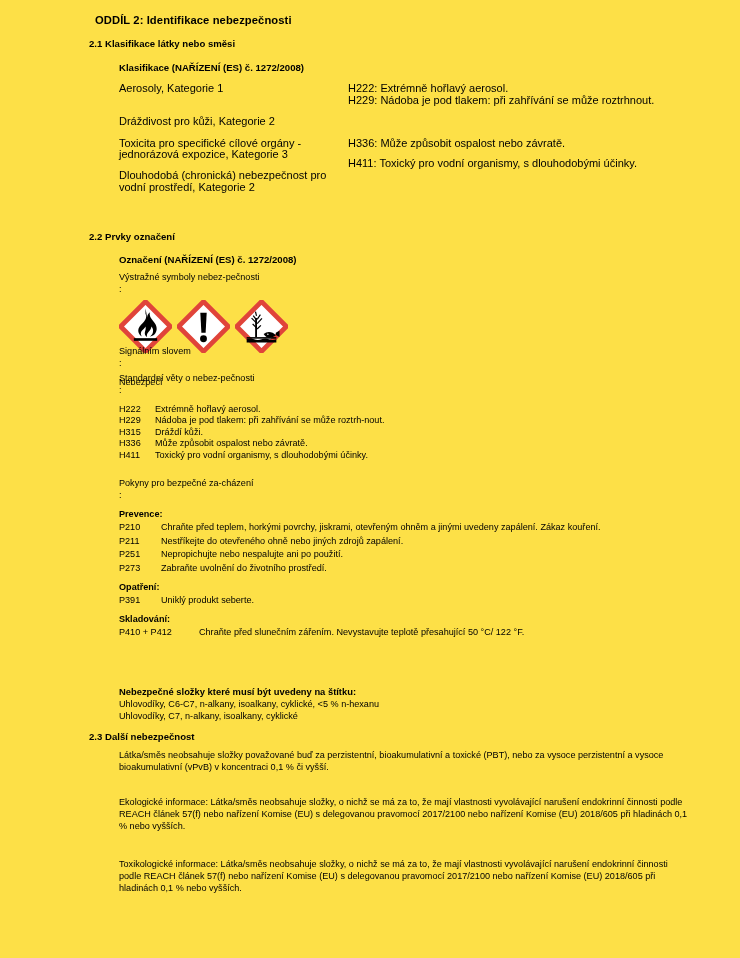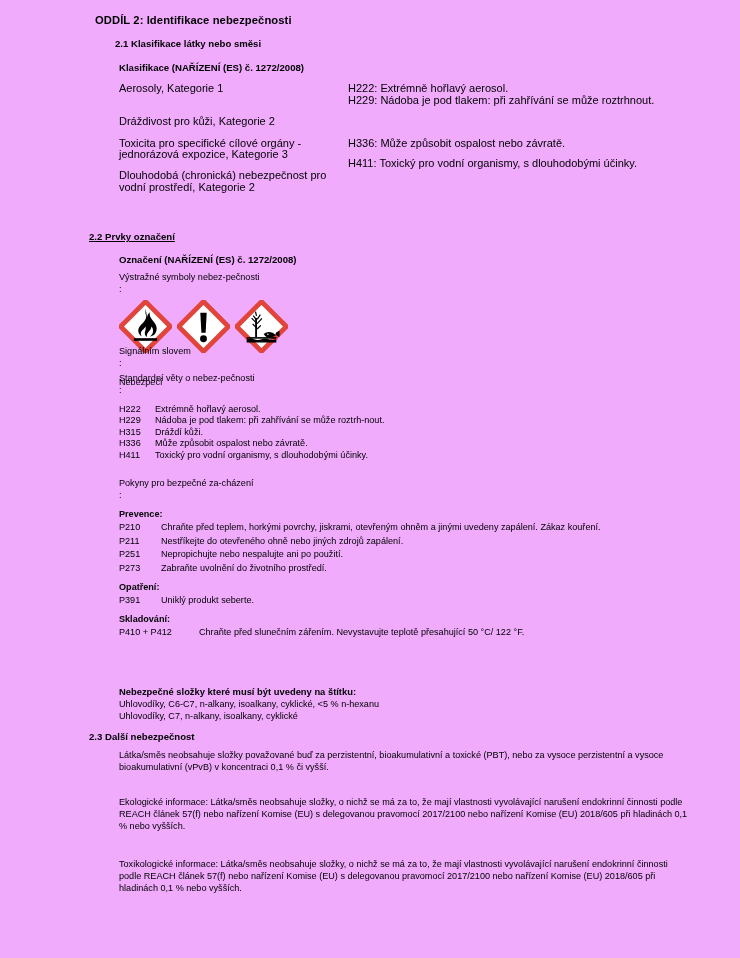--- a/index.html
+++ b/index.html
@@ -8,21 +8,21 @@
     background: #ffffff;
   }
   body {
     font-family: "Liberation Sans", sans-serif;
     color: #000000;
   }
   .page {
     position: relative;
     width: 740px;
     height: 958px;
-    background: #f0abfc;
+    background: #fde047;
     overflow: hidden;
     box-sizing: border-box;
   }
   .content {
     position: absolute;
     left: 0;
     top: 0;
     width: 740px;
   }
 
@@ -33,22 +33,22 @@
     top: 14px;
     font-size: 11.2px;
     font-weight: bold;
     letter-spacing: 0.1px;
   }
   .subsec {
     position: absolute;
     font-size: 9.6px;
     font-weight: bold;
   }
-  .subsec-2-1 { left: 89px; top: 38px; margin-left: 26px; }
-  .subsec-2-2 { left: 89px; top: 231px; text-decoration: underline; }
+  .subsec-2-1 { left: 89px; top: 38px; }
+  .subsec-2-2 { left: 89px; top: 231px; }
   .subsec-2-3 { left: 89px; top: 731px; }
 
   .block-title {
     position: absolute;
     font-size: 9.6px;
     font-weight: bold;
   }
   .block-title-class { left: 119px; top: 62px; }
   .block-title-label { left: 119px; top: 254px; }
 

